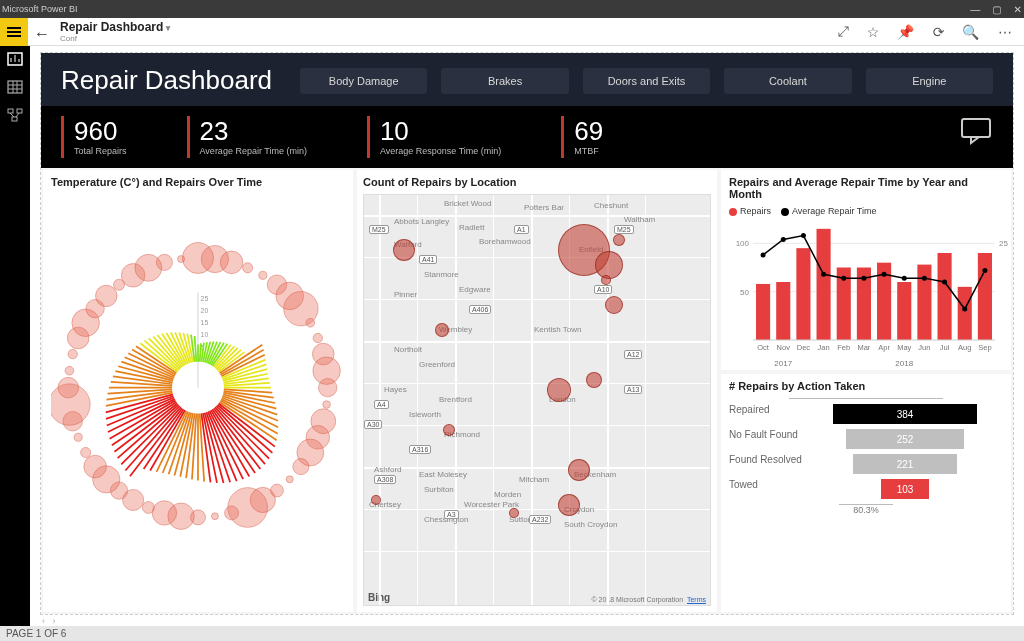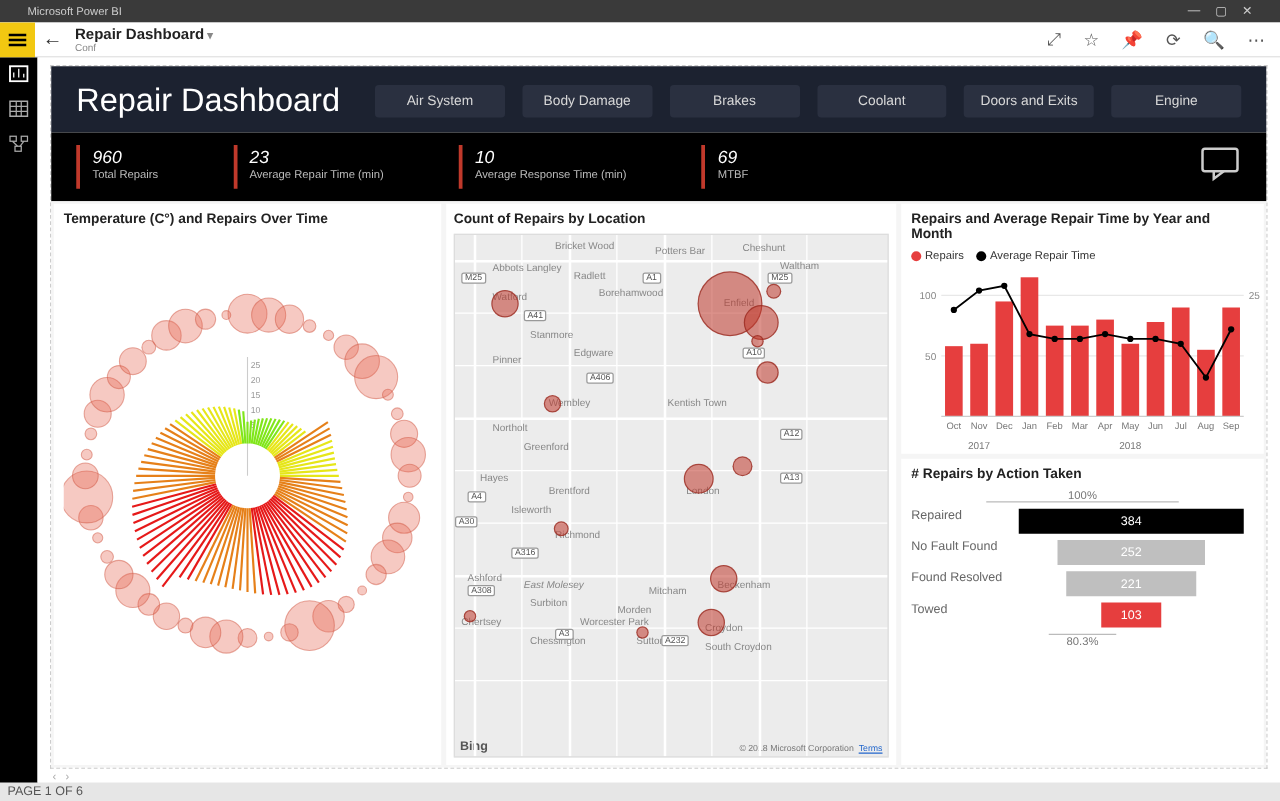--- a/index.html
+++ b/index.html
@@ -1,17 +1,17 @@
 <!DOCTYPE html>
 <html><head>
 <meta charset="utf-8">
 <style>
 * { margin: 0; padding: 0; box-sizing: border-box; font-family: "Segoe UI", Tahoma, sans-serif; }
 html, body { width: 1024px; height: 641px; overflow: hidden; background: #e6e6e6; }
-.titlebar { height: 18px; background: #3a3a3a; color: #ccc; display: flex; align-items: center; font-size: 9px; padding: 0 22px; justify-content: space-between; }
+.titlebar { height: 18px; background: #3a3a3a; color: #ccc; display: flex; align-items: center; font-size: 9px; padding: 0 2px; justify-content: space-between; }
 .titlebar .wbtns { display: flex; gap: 12px; font-size: 10px; color: #ccc; }
 .topbar { height: 28px; background: #fff; display: flex; align-items: center; border-bottom: 1px solid #ddd; }
 .hamburger { width: 28px; height: 28px; background: #f2c811; display: flex; align-items: center; justify-content: center; }
 .hamburger div { width: 14px; height: 2px; background: #000; position: relative; }
 .hamburger div::before, .hamburger div::after { content:''; position:absolute; left:0; width:14px; height:2px; background:#000; }
 .hamburger div::before { top:-4px; } .hamburger div::after { top:4px; }
 .back { width: 28px; text-align: center; font-size: 16px; color: #333; cursor: pointer; }
 .crumb { flex: 1; display: flex; flex-direction: column; justify-content: center; padding-left: 4px; }
 .crumb-title { font-size: 12px; font-weight: 600; color: #222; }
 .crumb-title::after { content:' ▾'; font-size:9px; color:#888;}
@@ -23,21 +23,21 @@
 .leftrail .ico { width: 16px; height: 14px; display:flex; align-items:center; justify-content:center; }
 .leftrail svg { stroke:#aaa; fill:none; }
 .leftrail .ico.sel svg { stroke:#fff; }
 .canvas { flex: 1; background: #fff; padding: 6px 10px 0 10px; display: flex; flex-direction: column; position: relative; }
 .report { flex: 1; border: 1px dashed #ccc; background: #fff; display: flex; flex-direction: column; }
 .hdr { background: #1c2230; padding: 12px 20px 10px 20px; display: flex; align-items: center; gap: 14px; }
 .hdr h1 { color: #fff; font-size: 26px; font-weight: 300; margin-right: 14px; white-space: nowrap; }
 .tabbtn { flex:1; background: #2a3040; color: #d8d8d8; text-align: center; padding: 7px 0; font-size: 11px; border-radius: 3px; cursor: pointer; }
 .kpibar { background: #000; display: flex; align-items: stretch; padding: 10px 20px; gap: 0; }
 .kpi { border-left: 3px solid #c0392b; padding: 2px 0 2px 10px; margin-right: 60px; color: #fff; }
-.kpi .v { font-size: 14px; font-weight: 300; line-height: 1; font-style: italic; }
+.kpi .v { font-size: 26px; font-weight: 300; line-height: 1; }
 .kpi .l { font-size: 9px; color: #bbb; margin-top: 2px; }
 .kpibar .chat { margin-left: auto; color:#ccc; }
 .grid { flex: 1; display: grid; grid-template-columns: 310px 1fr 290px; grid-template-rows: 200px 1fr; gap: 4px; padding: 2px; background:#f5f5f5; }
 .card { background: #fff; padding: 6px 8px; overflow: hidden; position: relative; }
 .card h3 { font-size: 11px; font-weight: 600; color: #222; margin-bottom: 6px; }
 .legend { font-size: 9px; color: #333; display: flex; gap: 10px; margin-bottom: 4px; text-align: center; }
 .legend span::before { content:''; display:inline-block; width:8px; height:8px; border-radius:50%; margin-right:3px; vertical-align:middle;}
 .legend .r::before{ background:#e63e3e;} .legend .k::before{ background:#000;}
 .combo { position: relative; height: 150px; width: 290px; }
 .card.radial { grid-row: 1 / span 2; }
@@ -115,25 +115,24 @@
           <line x1="12" y1="5" x2="9" y2="9"></line>
         </svg>
       </div>
   </div>
 
   <div class="canvas">
     <div class="report">
 
       <div class="hdr">
         <h1>Repair Dashboard</h1>
-        <div class="tabbtn">Air System</div>
         <div class="tabbtn">Body Damage</div>
         <div class="tabbtn">Brakes</div>
+        <div class="tabbtn">Doors and Exits</div>
         <div class="tabbtn">Coolant</div>
-        <div class="tabbtn">Doors and Exits</div>
         <div class="tabbtn">Engine</div>
       </div>
 
       <div class="kpibar">
         <div class="kpi">
             <div class="v">960</div>
             <div class="l">Total Repairs</div>
           </div>
         <div class="kpi">
             <div class="v">23</div>
@@ -410,21 +409,21 @@
               <div class="place" style="left: 185px; top: 200px;">London</div>
               <div class="place" style="left: 170px; top: 130px;">Kentish Town</div>
               <div class="place" style="left: 155px; top: 280px;">Mitcham</div>
               <div class="place" style="left: 130px; top: 295px;">Morden</div>
               <div class="place" style="left: 210px; top: 275px;">Beckenham</div>
               <div class="place" style="left: 200px; top: 310px;">Croydon</div>
               <div class="place" style="left: 200px; top: 325px;">South Croydon</div>
               <div class="place" style="left: 100px; top: 305px;">Worcester Park</div>
               <div class="place" style="left: 60px; top: 320px;">Chessington</div>
               <div class="place" style="left: 145px; top: 320px;">Sutton</div>
-              <div class="place" style="left: 55px; top: 275px; font-style: italic;">East Molesey</div>
+              <div class="place" style="left: 55px; top: 275px;">East Molesey</div>
               <div class="place" style="left: 5px; top: 305px;">Chertsey</div>
               <div class="place" style="left: 10px; top: 270px;">Ashford</div>
               <div class="shield" style="left: 250px; top: 30px;">M25</div>
               <div class="shield" style="left: 150px; top: 30px;">A1</div>
               <div class="shield" style="left: 5px; top: 30px;">M25</div>
               <div class="shield" style="left: 55px; top: 60px;">A41</div>
               <div class="shield" style="left: 230px; top: 90px;">A10</div>
               <div class="shield" style="left: 260px; top: 155px;">A12</div>
               <div class="shield" style="left: 260px; top: 190px;">A13</div>
               <div class="shield" style="left: 10px; top: 205px;">A4</div>
@@ -447,26 +446,25 @@
               <div class="bubble" style="left: 205px; top: 310px; width: 22px; height: 22px;"></div>
               <div class="bubble" style="left: 150px; top: 318px; width: 10px; height: 10px;"></div>
               <div class="bubble" style="left: 12px; top: 305px; width: 10px; height: 10px;"></div>
               <div class="bubble" style="left: 242px; top: 85px; width: 10px; height: 10px;"></div>
             </div>
         </div>
 
         <div class="card">
           <h3># Repairs by Action Taken</h3>
           <div class="funnel" id="funnel">
-              <div class="pct">100%</div>
               <div style="border-top:1px solid #bbb;margin:0 60px 4px"></div>
               <div class="funnel-row">
                 <div class="lab">Repaired</div>
                 <div class="barwrap">
-                  <div class="bar" style="width:180px;background:#000;color:#fff">384</div>
+                  <div class="bar" style="width:144px;background:#000;color:#fff">384</div>
                 </div>
               </div>
               <div class="funnel-row">
                 <div class="lab">No Fault Found</div>
                 <div class="barwrap">
                   <div class="bar" style="width:118.125px;background:#bfbfbf;color:#fff">252</div>
                 </div>
               </div>
               <div class="funnel-row">
                 <div class="lab">Found Resolved</div>

